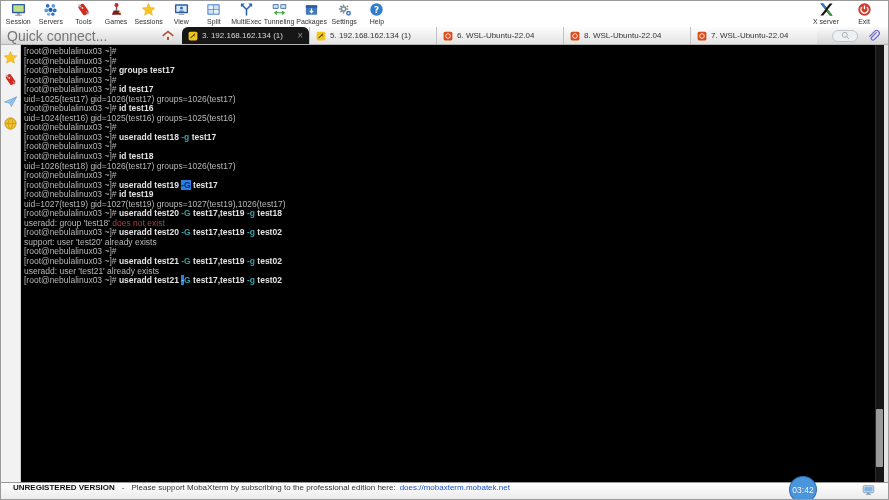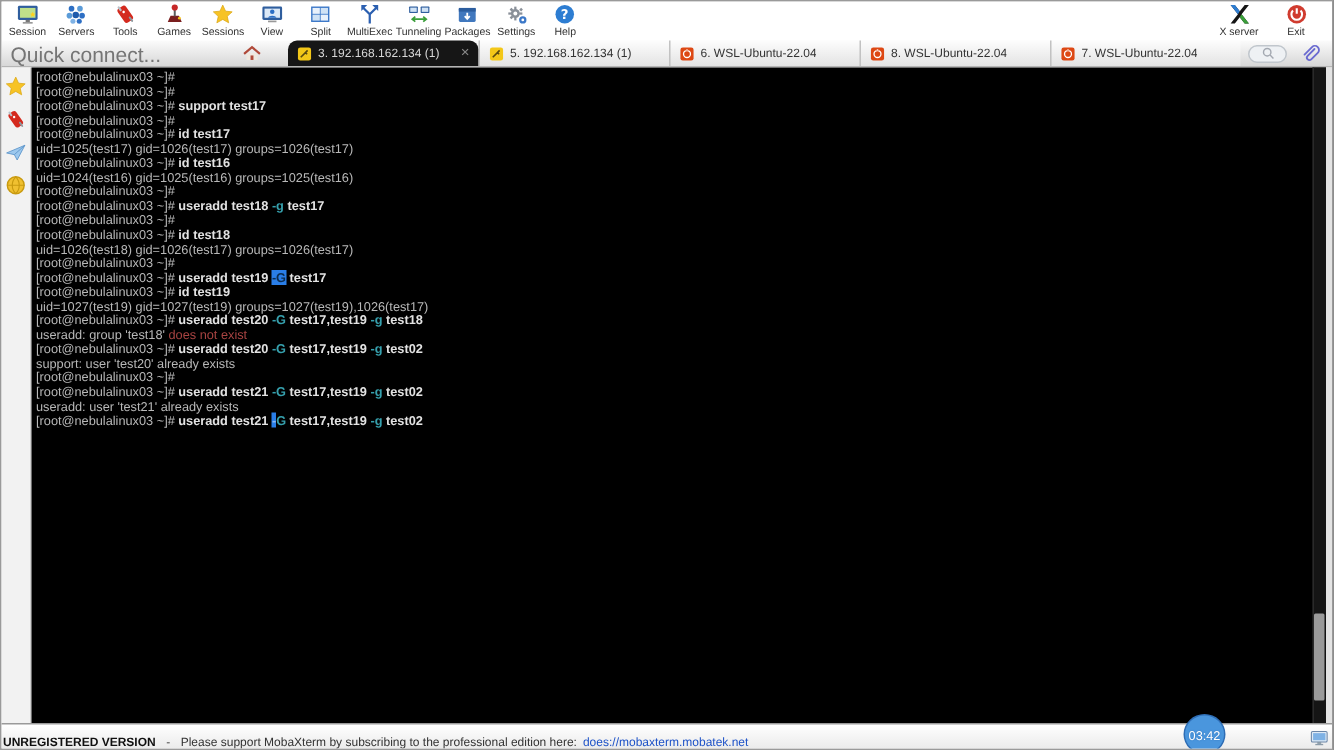--- a/index.html
+++ b/index.html
@@ -13,21 +13,21 @@
 .tb-label{font-size:7px;color:#333;white-space:nowrap;line-height:9px}
 .tb-right{margin-left:auto;display:flex;padding-right:4px}
 .tb-right .tb-item{width:38px}
 
 .tabbar{position:absolute;top:26px;left:0;right:0;height:18px;background:linear-gradient(#fbfbfb,#d7d7d7);display:flex;align-items:stretch;border-bottom:1px solid #b5b5b5}
 .quick-connect{width:150px;padding:3px 6px;font-size:14px;color:#999;background:transparent;border:none;outline:none;font-family:"Liberation Sans",sans-serif}
 .home-btn{width:22px;margin-left:6px;display:flex;align-items:center;justify-content:center}
 .home-btn span{width:14px;height:13px;display:block}
 .tabs{display:flex;align-items:stretch}
 .tab{width:127px;display:flex;align-items:center;gap:4px;padding:0 6px;font-size:8px;color:#333;border-left:1px solid #c2c2c2;background:linear-gradient(#fdfdfd,#e3e3e3);white-space:nowrap}
-.tab.active{background:#161616;color:#d8d8d8;border-radius:6px 6px 0 0;border-left:none;margin-left:13px}
+.tab.active{background:#161616;color:#d8d8d8;border-radius:6px 6px 0 0;border-left:none;margin-left:3px}
 .tab-ico{width:10px;height:10px;flex:0 0 auto;display:block}
 .tab-label{overflow:hidden;text-overflow:clip}
 .tab-close{margin-left:auto;color:#8a8a8a;font-size:10px;line-height:10px}
 .tab-extra{margin-left:auto;display:flex;align-items:center;gap:8px;padding-right:8px}
 .search-btn{width:26px;height:12px;border:1px solid #c0c6cc;border-radius:6px;background:#eef1f4;display:flex;align-items:center;justify-content:center}
 .search-btn span{width:11px;height:11px;display:block}
 .clip-btn{width:14px;height:14px;display:block}
 
 .main{position:absolute;top:44px;left:0;right:0;bottom:17px;background:#e4e4e4}
 .side{position:absolute;top:0;left:0;width:20px;bottom:0;background:#f2f2f2;border-right:1px solid #d0d0d0;display:flex;flex-direction:column;align-items:center;padding-top:5px;gap:7px}
@@ -37,21 +37,21 @@
 .seg-p{color:#b8b8b8}
 .seg-c{color:#e2e2e2;font-weight:bold}
 .seg-o{color:#b8b8b8}
 .seg-t{color:#36a0ad;font-weight:bold}
 .seg-e{color:#a94442}
 .seg-s{background:#2a7ee8;color:#0b2d52;font-weight:bold}
 .seg-k{background:#2a7ee8;color:#8db9f2;font-weight:bold}
 .scrollbar{position:absolute;top:0;right:0;width:9px;bottom:0;background:#151515;border-left:1px solid #2a2a2a}
 .thumb{position:absolute;right:1px;width:7px;top:364px;height:58px;background:#9a9a9a;border-radius:1px}
 
-.statusbar{position:absolute;left:0;right:0;bottom:0;height:17px;background:linear-gradient(#ffffff,#ebebeb);border-top:1px solid #9a9a9a;display:flex;align-items:flex-end;font-size:8px;color:#333;padding:0 1px}
+.statusbar{position:absolute;left:0;right:0;bottom:0;height:17px;background:linear-gradient(#ffffff,#ebebeb);border-top:1px solid #9a9a9a;display:flex;align-items:flex-start;font-size:8px;color:#333;padding:0 12px}
 .sb-version{font-weight:bold;color:#101010}
 .sb-dash{margin:0 7px;color:#444}
 .sb-msg{color:#333}
 .sb-link{color:#1d52c8;margin-left:4px;text-decoration:none}
 .sb-right{margin-left:auto;width:15px;height:14px;display:block}
 .clock{position:absolute;left:788px;top:475px;width:28px;height:27px;background:#4a96dd;border:1px solid #2e6db5;border-radius:50%;color:#fff;font-size:8.5px;display:flex;align-items:center;justify-content:center;z-index:20;text-shadow:0 0 1px #2e6db5}
 </style>
 </head>
 <body>
 
@@ -331,21 +331,21 @@
         <svg viewBox="0 0 16 16">
           <circle cx="8" cy="8" r="6" fill="#f0c030" stroke="#c89a10"></circle>
           <path d="M2 8h12M8 2a8.5 8.5 0 0 1 0 12M8 2a8.5 8.5 0 0 0 0 12" stroke="#c89a10" fill="none" stroke-width="0.8"></path>
         </svg>
       </span>
     </div>
   <div class="terminal">
     <div>
         <div class="tline"><span class="seg-p">[root@nebulalinux03 ~]# </span></div>
         <div class="tline"><span class="seg-p">[root@nebulalinux03 ~]# </span></div>
-        <div class="tline"><span class="seg-p">[root@nebulalinux03 ~]# </span><span class="seg-c">support test17</span></div>
+        <div class="tline"><span class="seg-p">[root@nebulalinux03 ~]# </span><span class="seg-c">groups test17</span></div>
         <div class="tline"><span class="seg-p">[root@nebulalinux03 ~]# </span></div>
         <div class="tline"><span class="seg-p">[root@nebulalinux03 ~]# </span><span class="seg-c">id test17</span></div>
         <div class="tline"><span class="seg-o">uid=1025(test17) gid=1026(test17) groups=1026(test17)</span></div>
         <div class="tline"><span class="seg-p">[root@nebulalinux03 ~]# </span><span class="seg-c">id test16</span></div>
         <div class="tline"><span class="seg-o">uid=1024(test16) gid=1025(test16) groups=1025(test16)</span></div>
         <div class="tline"><span class="seg-p">[root@nebulalinux03 ~]# </span></div>
         <div class="tline"><span class="seg-p">[root@nebulalinux03 ~]# </span><span class="seg-c">useradd test18 </span><span class="seg-t">-g</span><span class="seg-c"> test17</span></div>
         <div class="tline"><span class="seg-p">[root@nebulalinux03 ~]# </span></div>
         <div class="tline"><span class="seg-p">[root@nebulalinux03 ~]# </span><span class="seg-c">id test18</span></div>
         <div class="tline"><span class="seg-o">uid=1026(test18) gid=1026(test17) groups=1026(test17)</span></div>

